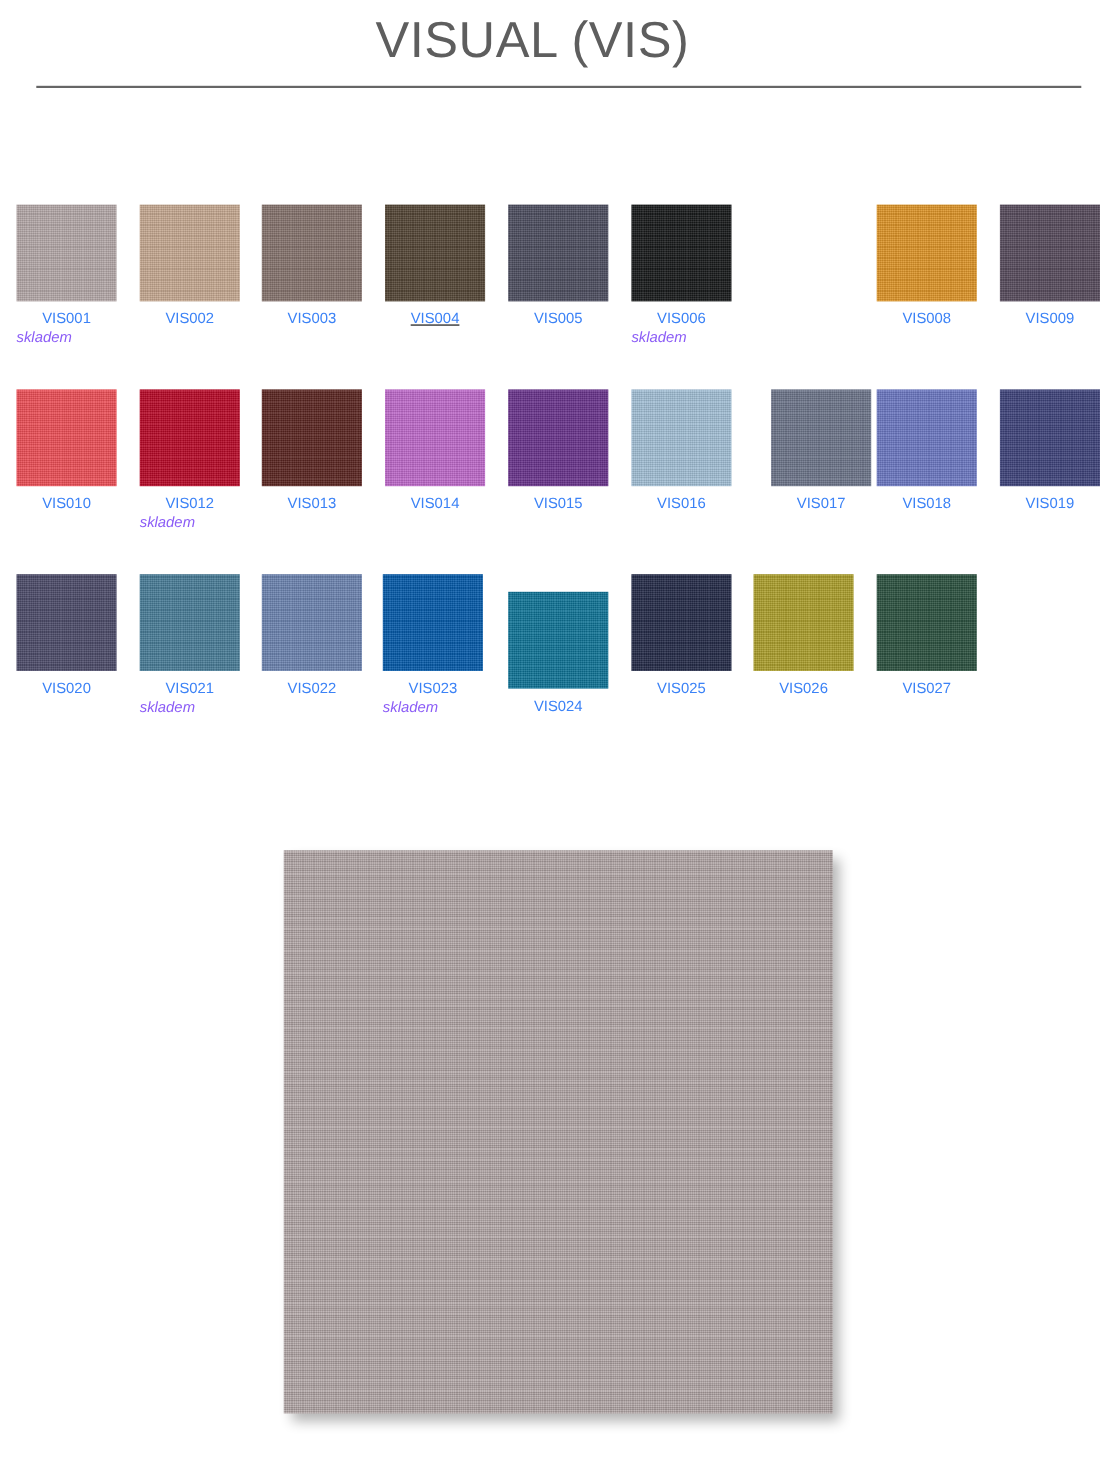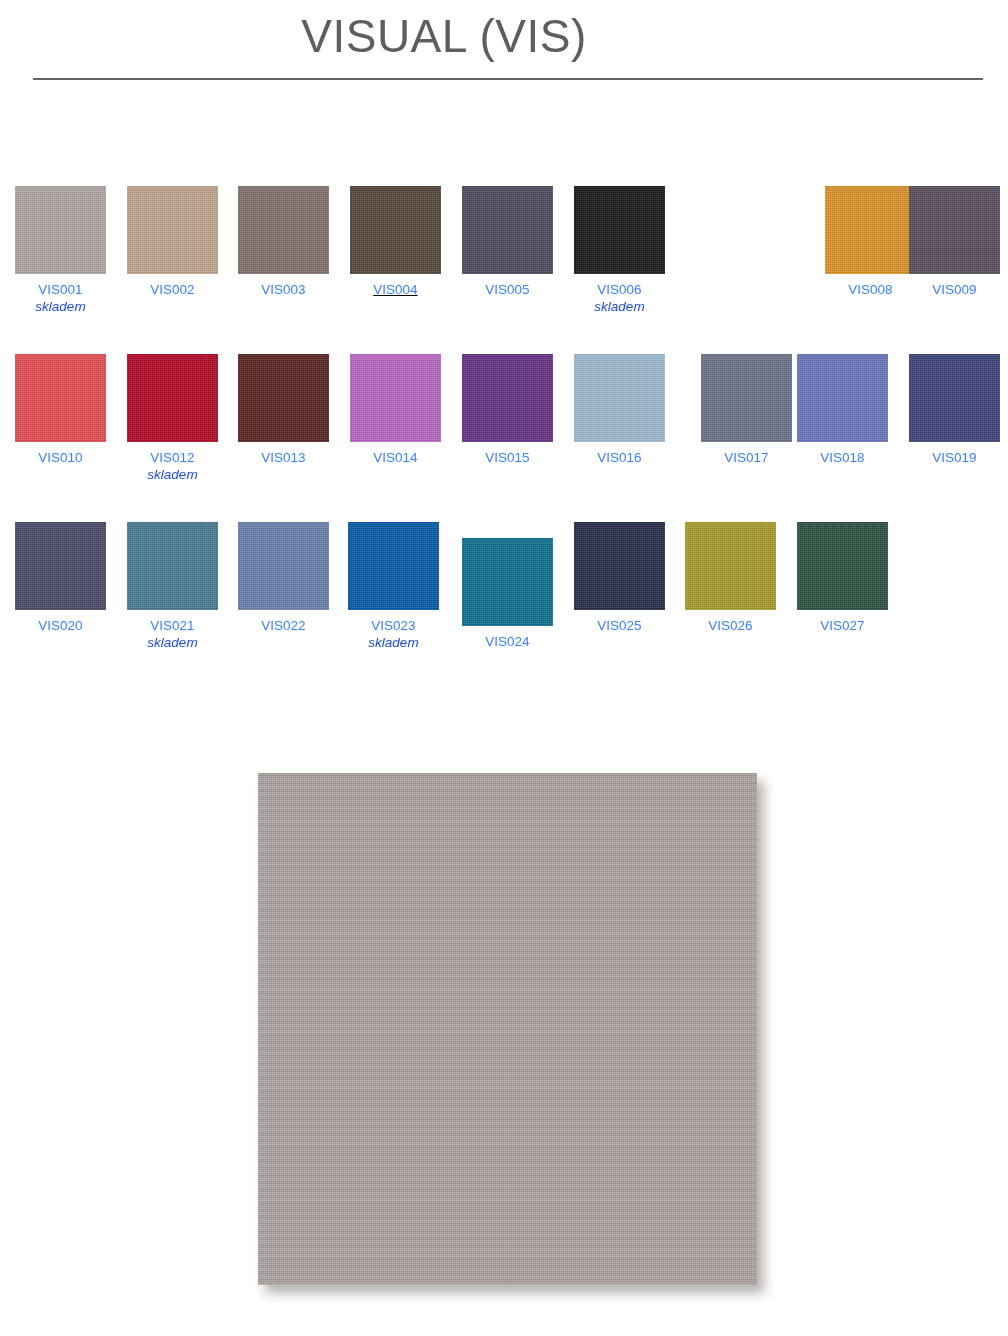--- a/index.html
+++ b/index.html
@@ -27,20 +27,21 @@
     position: absolute;
     left: 0;
     top: 13px;
     width: 888px;
     text-align: center;
     font-size: 46px;
     font-weight: 400;
     letter-spacing: 0.5px;
     color: #5e5e5e;
     line-height: 1;
+    padding-left: 40px;
   }
   #title-rule {
     position: absolute;
     left: 33px;
     top: 78px;
     width: 950px;
     height: 2px;
     background: #666666;
   }
 
@@ -82,24 +83,23 @@
   }
   .swatch-label {
     margin-top: 7px;
     text-align: center;
     font-size: 13.5px;
     color: #3b82f6;
     line-height: 17px;
     white-space: nowrap;
   }
   .swatch-stock {
-    text-align: center;
     font-size: 13.5px;
     font-style: italic;
-    color: #1d4ed8;
+    color: #8b5cf6;
     line-height: 17px;
     white-space: nowrap;
   }
 
   
   #detail-figure {
     position: absolute;
     left: 258px;
     top: 773px;
     width: 499px;
@@ -157,21 +157,21 @@
       </div>
       <div class="swatch-cell" style="left: 447px;">
         <div class="swatch-chip" style="background: rgb(75, 76, 94);"></div>
         <div class="swatch-label">VIS005</div>
       </div>
       <div class="swatch-cell" style="left: 559px;">
         <div class="swatch-chip" style="background: rgb(23, 25, 26);"></div>
         <div class="swatch-label">VIS006</div>
         <div class="swatch-stock">skladem</div>
       </div>
-      <div class="swatch-cell" style="left: 782px; margin-left: 28px;">
+      <div class="swatch-cell" style="left: 782px;">
         <div class="swatch-chip" style="background: rgb(221, 148, 40);"></div>
         <div class="swatch-label">VIS008</div>
       </div>
       <div class="swatch-cell" style="left: 894px;">
         <div class="swatch-chip" style="background: rgb(87, 75, 92);"></div>
         <div class="swatch-label">VIS009</div>
       </div>
     </div>
     <div class="swatch-row">
       <div class="swatch-cell" style="left: 0px;">

